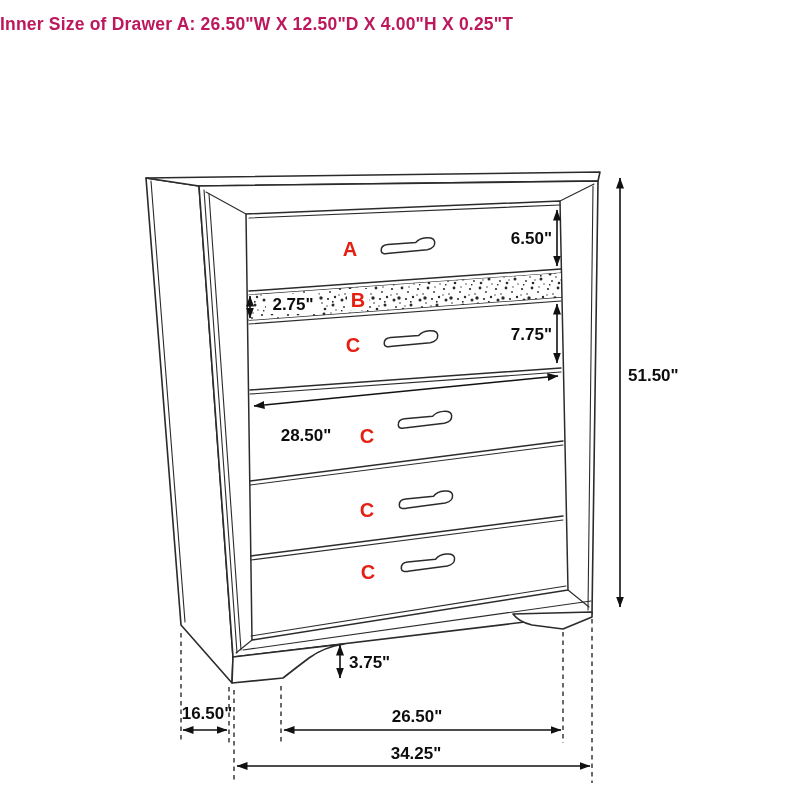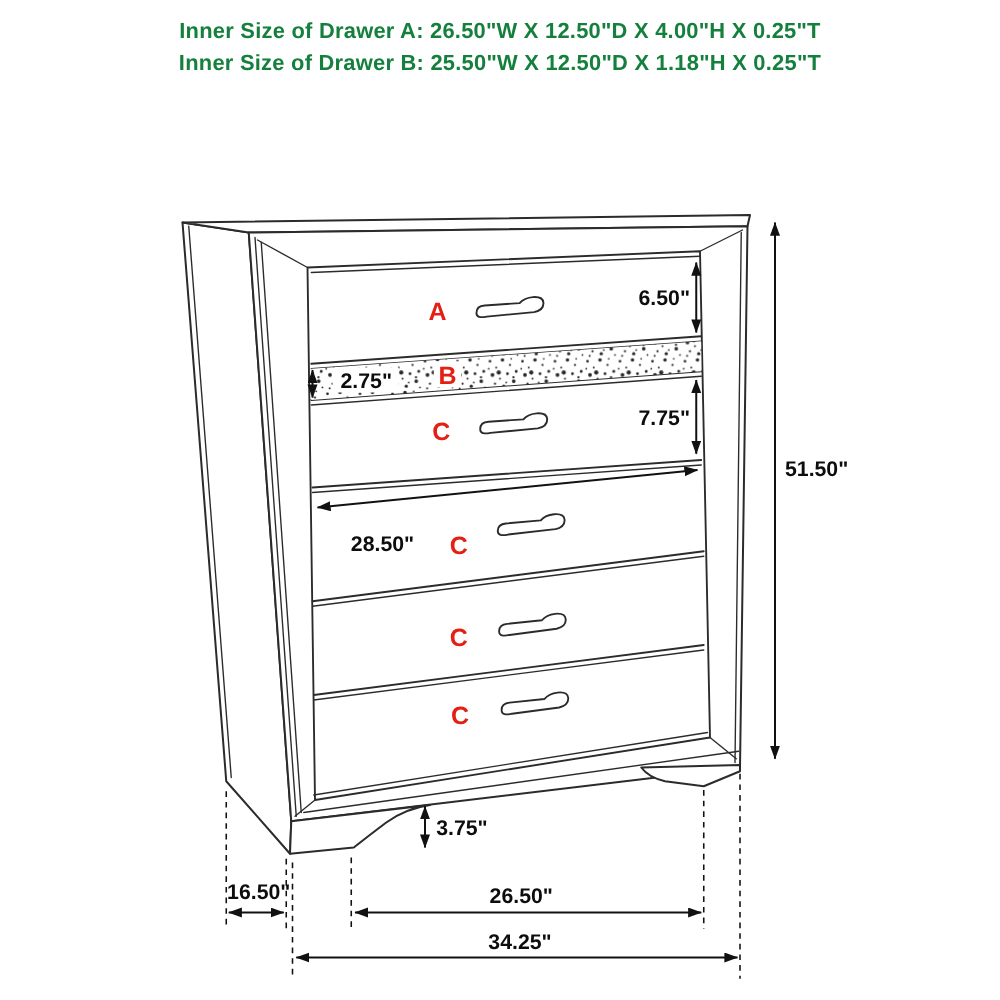--- a/index.html
+++ b/index.html
@@ -1,39 +1,38 @@
 <!DOCTYPE html>
 <html><head>
 <meta charset="utf-8">
 <style>
   html,body{margin:0;padding:0;background:#ffffff;}
   .stage{position:relative;width:800px;height:800px;background:#fff;overflow:hidden;
          font-family:"Liberation Sans", sans-serif;}
-  .header{position:absolute;top:11px;left:0;width:800px;text-align:center;
-          font-weight:bold;font-size:17.5px;line-height:26px;color:#15803d;
+  .header{position:absolute;top:11px;left:0;width:800px;
+          font-weight:bold;font-size:17.5px;line-height:26px;color:#be185d;
           letter-spacing:0.2px;}
   svg text{font-family:"Liberation Sans", sans-serif;}
   .dimtext{font-size:17px;font-weight:bold;fill:#0d0d0d;}
   .redlabel{font-size:20px;font-weight:bold;fill:#e32013;}
   .ln{stroke:#2b2b2b;fill:none;stroke-width:1.5;stroke-linejoin:round;stroke-linecap:round;}
   .lnthin{stroke:#2b2b2b;fill:none;stroke-width:1.1;stroke-linejoin:round;stroke-linecap:round;}
   .face{stroke:#2b2b2b;fill:#ffffff;stroke-width:1.6;stroke-linejoin:round;}
   .dim{stroke:#111;stroke-width:1.6;fill:none;
        marker-start:url(#ah);marker-end:url(#ah);}
   .ext{stroke:#111;stroke-width:1.25;fill:none;stroke-dasharray:4.5 4;}
   .handle{stroke:#2b2b2b;stroke-width:1.5;fill:#ffffff;stroke-linejoin:round;}
 </style>
 </head>
 <body>
 
 <div class="stage">
 
   <div class="header">
     <div>Inner Size of Drawer A: 26.50"W X 12.50"D X 4.00"H X 0.25"T</div>
-    <div>Inner Size of Drawer B: 25.50"W X 12.50"D X 1.18"H X 0.25"T</div>
   </div>
 
   <svg width="800" height="800" viewBox="0 0 800 800" style="position:absolute;left:0;top:0;">
     <defs>
       <marker id="ah" markerUnits="userSpaceOnUse" markerWidth="12" markerHeight="9" refX="10.5" refY="4" orient="auto-start-reverse">
         <path d="M0,0 L11,4 L0,8 Z" fill="#111"></path>
       </marker>
       <pattern id="speckle" width="26" height="26" patternUnits="userSpaceOnUse">
         <rect width="26" height="26" fill="#ffffff"></rect>
         <circle cx="2" cy="3" r="1.1" fill="#2a2a2a"></circle>

